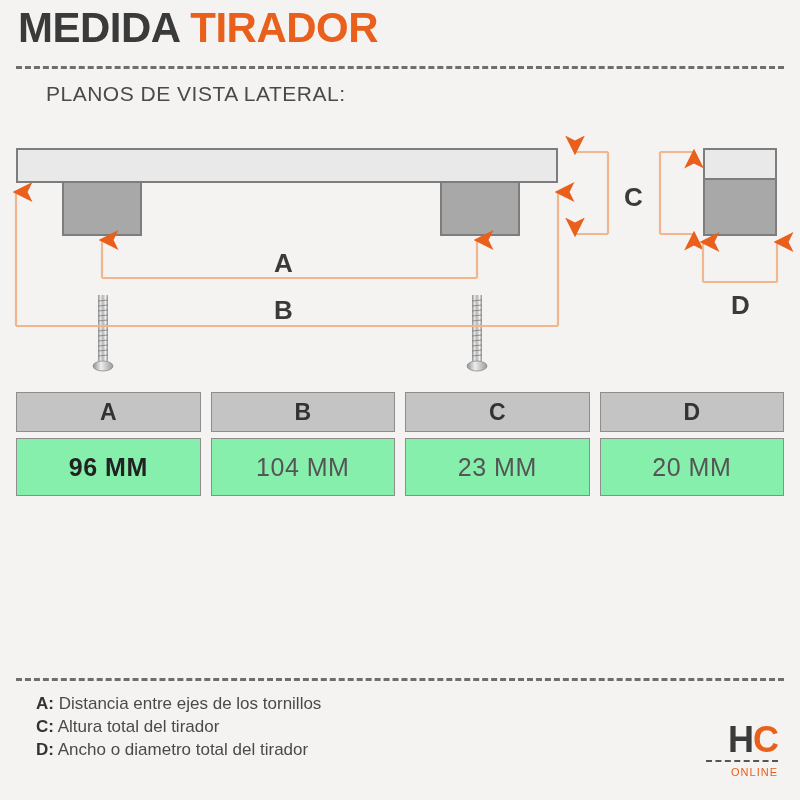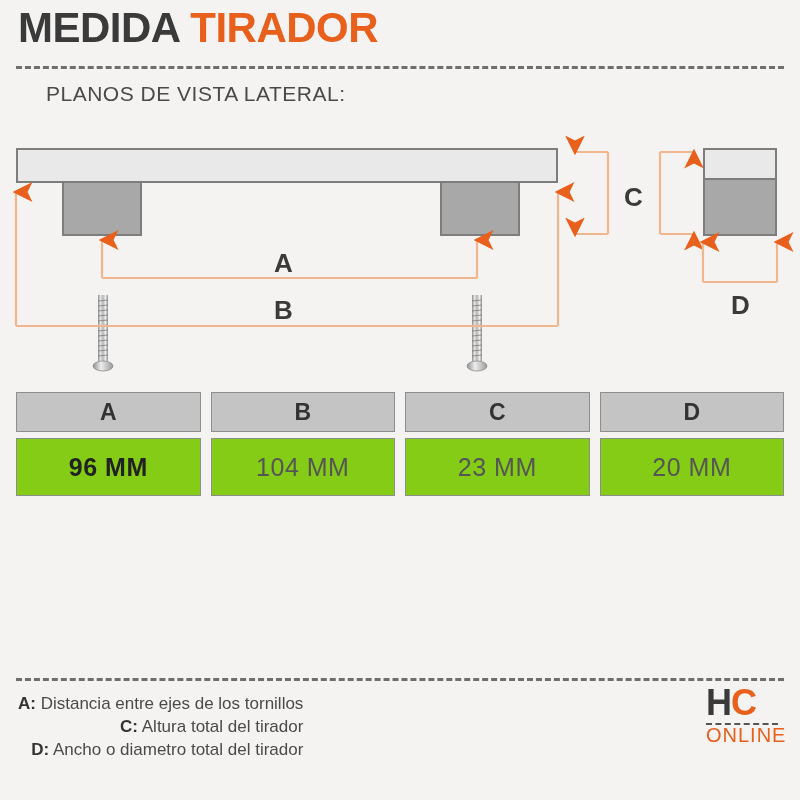--- a/index.html
+++ b/index.html
@@ -158,74 +158,73 @@
     display: flex;
     align-items: center;
     justify-content: center;
     font-size: 23px;
     font-weight: bold;
     color: #333;
   }
   .col-val {
     margin-top: 6px;
     height: 58px;
-    background: #84cc16;
+    background: #86efac;
     border: 1px solid #8d8d8d;
     box-sizing: border-box;
     display: flex;
     align-items: center;
     justify-content: center;
     font-size: 25px;
     color: #555;
     font-weight: 300;
     letter-spacing: 0.5px;
   }
   .col-val.highlight {
     color: #222;
     font-weight: bold;
   }
 
   
   .legend {
     position: absolute;
-    left: 18px;
+    left: 36px;
     top: 692px;
     font-size: 17px;
     color: #4a4a4a;
     line-height: 23px;
-    text-align: right;
   }
   .legend-row { white-space: nowrap; }
   .legend-row .key {
     font-weight: bold;
     color: #333;
   }
 
   
   .logo {
     position: absolute;
     left: 706px;
-    top: 685px;
+    top: 722px;
     width: 72px;
-    text-align: left;
+    text-align: right;
   }
   .logo-top {
     font-size: 36px;
     font-weight: bold;
     line-height: 36px;
     letter-spacing: -1px;
   }
   .logo-h { color: #3a3a3a; }
   .logo-c { color: #e8601c; }
   .logo-rule {
     margin: 2px 0 1px 0;
     border-top: 2px dashed #555;
   }
   .logo-bottom {
-    font-size: 20px;
+    font-size: 11px;
     color: #e8601c;
     letter-spacing: 1px;
     line-height: 18px;
   }
 </style>
 </head>
 <body>
 
 <div class="page">
 

